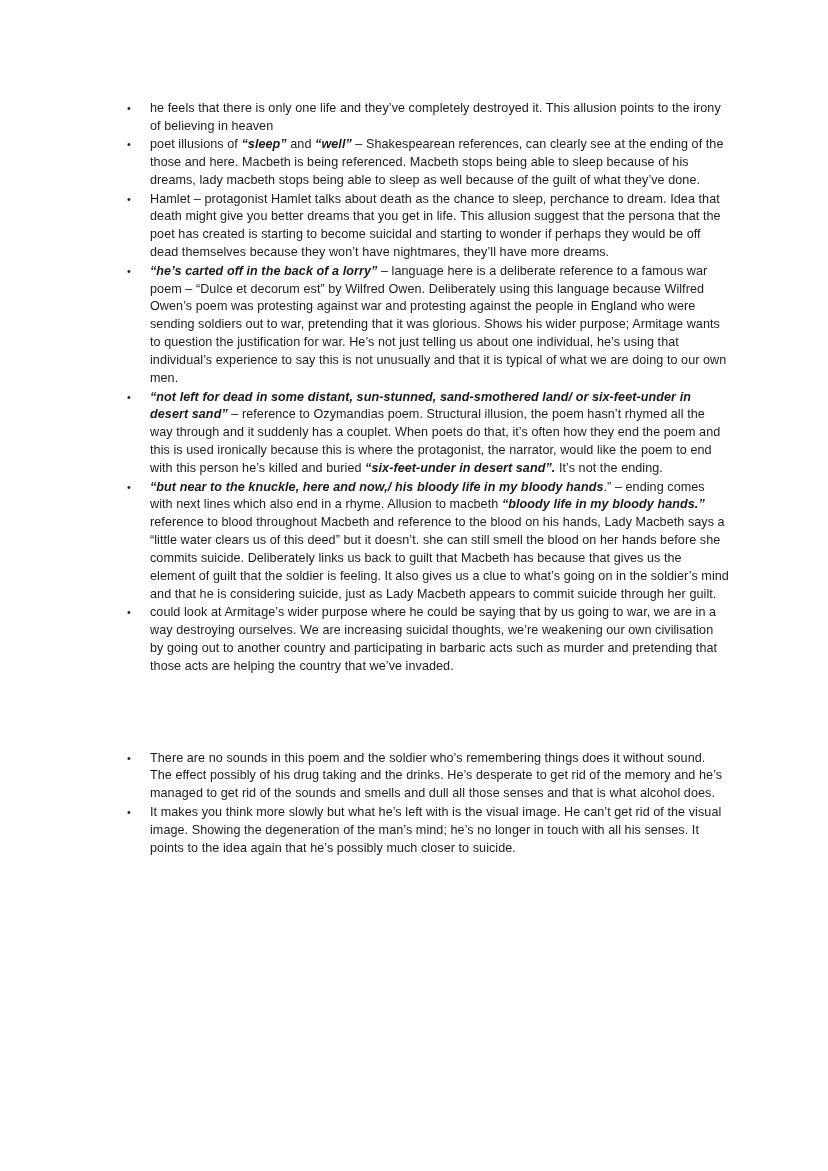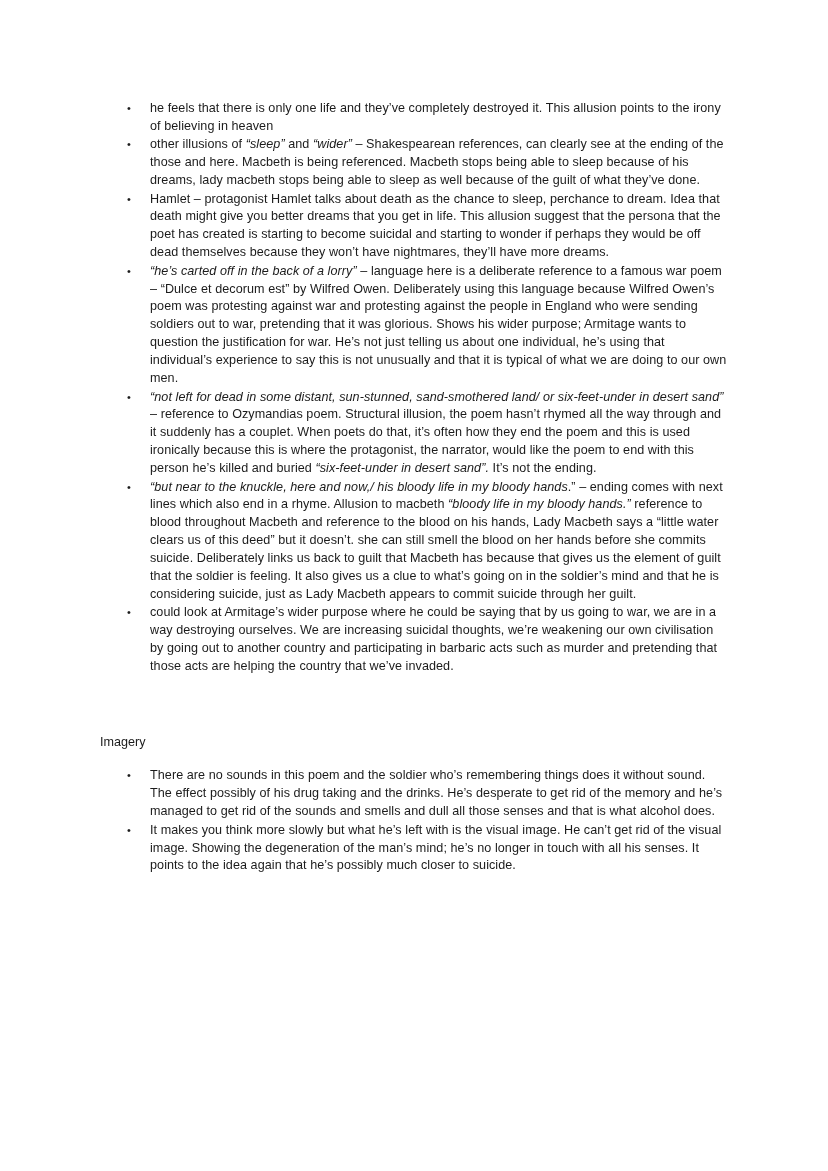--- a/index.html
+++ b/index.html
@@ -56,21 +56,21 @@
     content: "\2022";
     position: absolute;
     left: 27px;              
     top: 0;
     font-size: 11px;
     line-height: 17.9px;
     color: #1b1b1b;
   }
 
   .q {
-    font-weight: normal;
+    font-weight: bold;
     font-style: italic;
   }
 
   .heading {
     font-size: 12.6px;
     line-height: 17.9px;
     color: #1b1b1b;
     margin: 0;
   }
 
@@ -79,31 +79,30 @@
   .gap-section-mid { height: 16px; }
 </style>
 <style>ul.bullets > li::before { content: "•"; }</style></head>
 <body style="background: rgb(255, 255, 255); color: rgb(27, 27, 27);">
 
 <div class="page">
   <div class="content">
 
     <ul class="bullets">
       <li><span>he feels that there is only one life and they’ve completely destroyed it. This allusion points to the irony of believing in heaven</span></li>
-      <li><span>other illusions of </span><span class="q">“sleep”</span><span> and </span><span class="q">“wider”</span><span> – Shakespearean references, can clearly see at the ending of the those and here. Macbeth is being referenced. Macbeth stops being able to sleep because of his dreams, lady macbeth stops being able to sleep as well because of the guilt of what they’ve done.</span></li>
+      <li><span>poet illusions of </span><span class="q">“sleep”</span><span> and </span><span class="q">“well”</span><span> – Shakespearean references, can clearly see at the ending of the those and here. Macbeth is being referenced. Macbeth stops being able to sleep because of his dreams, lady macbeth stops being able to sleep as well because of the guilt of what they’ve done.</span></li>
       <li><span>Hamlet – protagonist Hamlet talks about death as the chance to sleep, perchance to dream. Idea that death might give you better dreams that you get in life. This allusion suggest that the persona that the poet has created is starting to become suicidal and starting to wonder if perhaps they would be off dead themselves because they won’t have nightmares, they’ll have more dreams.</span></li>
       <li><span class="q">“he’s carted off in the back of a lorry”</span><span> – language here is a deliberate reference to a famous war poem – “Dulce et decorum est” by Wilfred Owen. Deliberately using this language because Wilfred Owen’s poem was protesting against war and protesting against the people in England who were sending soldiers out to war, pretending that it was glorious. Shows his wider purpose; Armitage wants to question the justification for war. He’s not just telling us about one individual, he’s using that individual’s experience to say this is not unusually and that it is typical of what we are doing to our own men.</span></li>
       <li><span class="q">“not left for dead in some distant, sun-stunned, sand-smothered land/ or six-feet-under in desert sand”</span><span> – reference to Ozymandias poem. Structural illusion, the poem hasn’t rhymed all the way through and it suddenly has a couplet. When poets do that, it’s often how they end the poem and this is used ironically because this is where the protagonist, the narrator, would like the poem to end with this person he’s killed and buried </span><span class="q">“six-feet-under in desert sand”.</span><span> It’s not the ending.</span></li>
       <li><span class="q">“but near to the knuckle, here and now,/ his bloody life in my bloody hands</span><span>.” – ending comes with next lines which also end in a rhyme. Allusion to macbeth </span><span class="q">“bloody life in my bloody hands.”</span><span> reference to blood throughout Macbeth and reference to the blood on his hands, Lady Macbeth says a “little water clears us of this deed” but it doesn’t. she can still smell the blood on her hands before she commits suicide. Deliberately links us back to guilt that Macbeth has because that gives us the element of guilt that the soldier is feeling. It also gives us a clue to what’s going on in the soldier’s mind and that he is considering suicide, just as Lady Macbeth appears to commit suicide through her guilt.</span></li>
       <li><span>could look at Armitage’s wider purpose where he could be saying that by us going to war, we are in a way destroying ourselves. We are increasing suicidal thoughts, we’re weakening our own civilisation by going out to another country and participating in barbaric acts such as murder and pretending that those acts are helping the country that we’ve invaded.</span></li>
     </ul>
 
     <div class="gap-section-top"></div>
 
-    <p class="heading">Imagery</p>
 
     <div class="gap-section-mid"></div>
 
     <ul class="bullets">
       <li><span>There are no sounds in this poem and the soldier who’s remembering things does it without sound. The effect possibly of his drug taking and the drinks. He’s desperate to get rid of the memory and he’s managed to get rid of the sounds and smells and dull all those senses and that is what alcohol does.</span></li>
       <li><span>It makes you think more slowly but what he’s left with is the visual image. He can’t get rid of the visual image. Showing the degeneration of the man’s mind; he’s no longer in touch with all his senses. It points to the idea again that he’s possibly much closer to suicide.</span></li>
     </ul>
 
   </div>
 </div>

